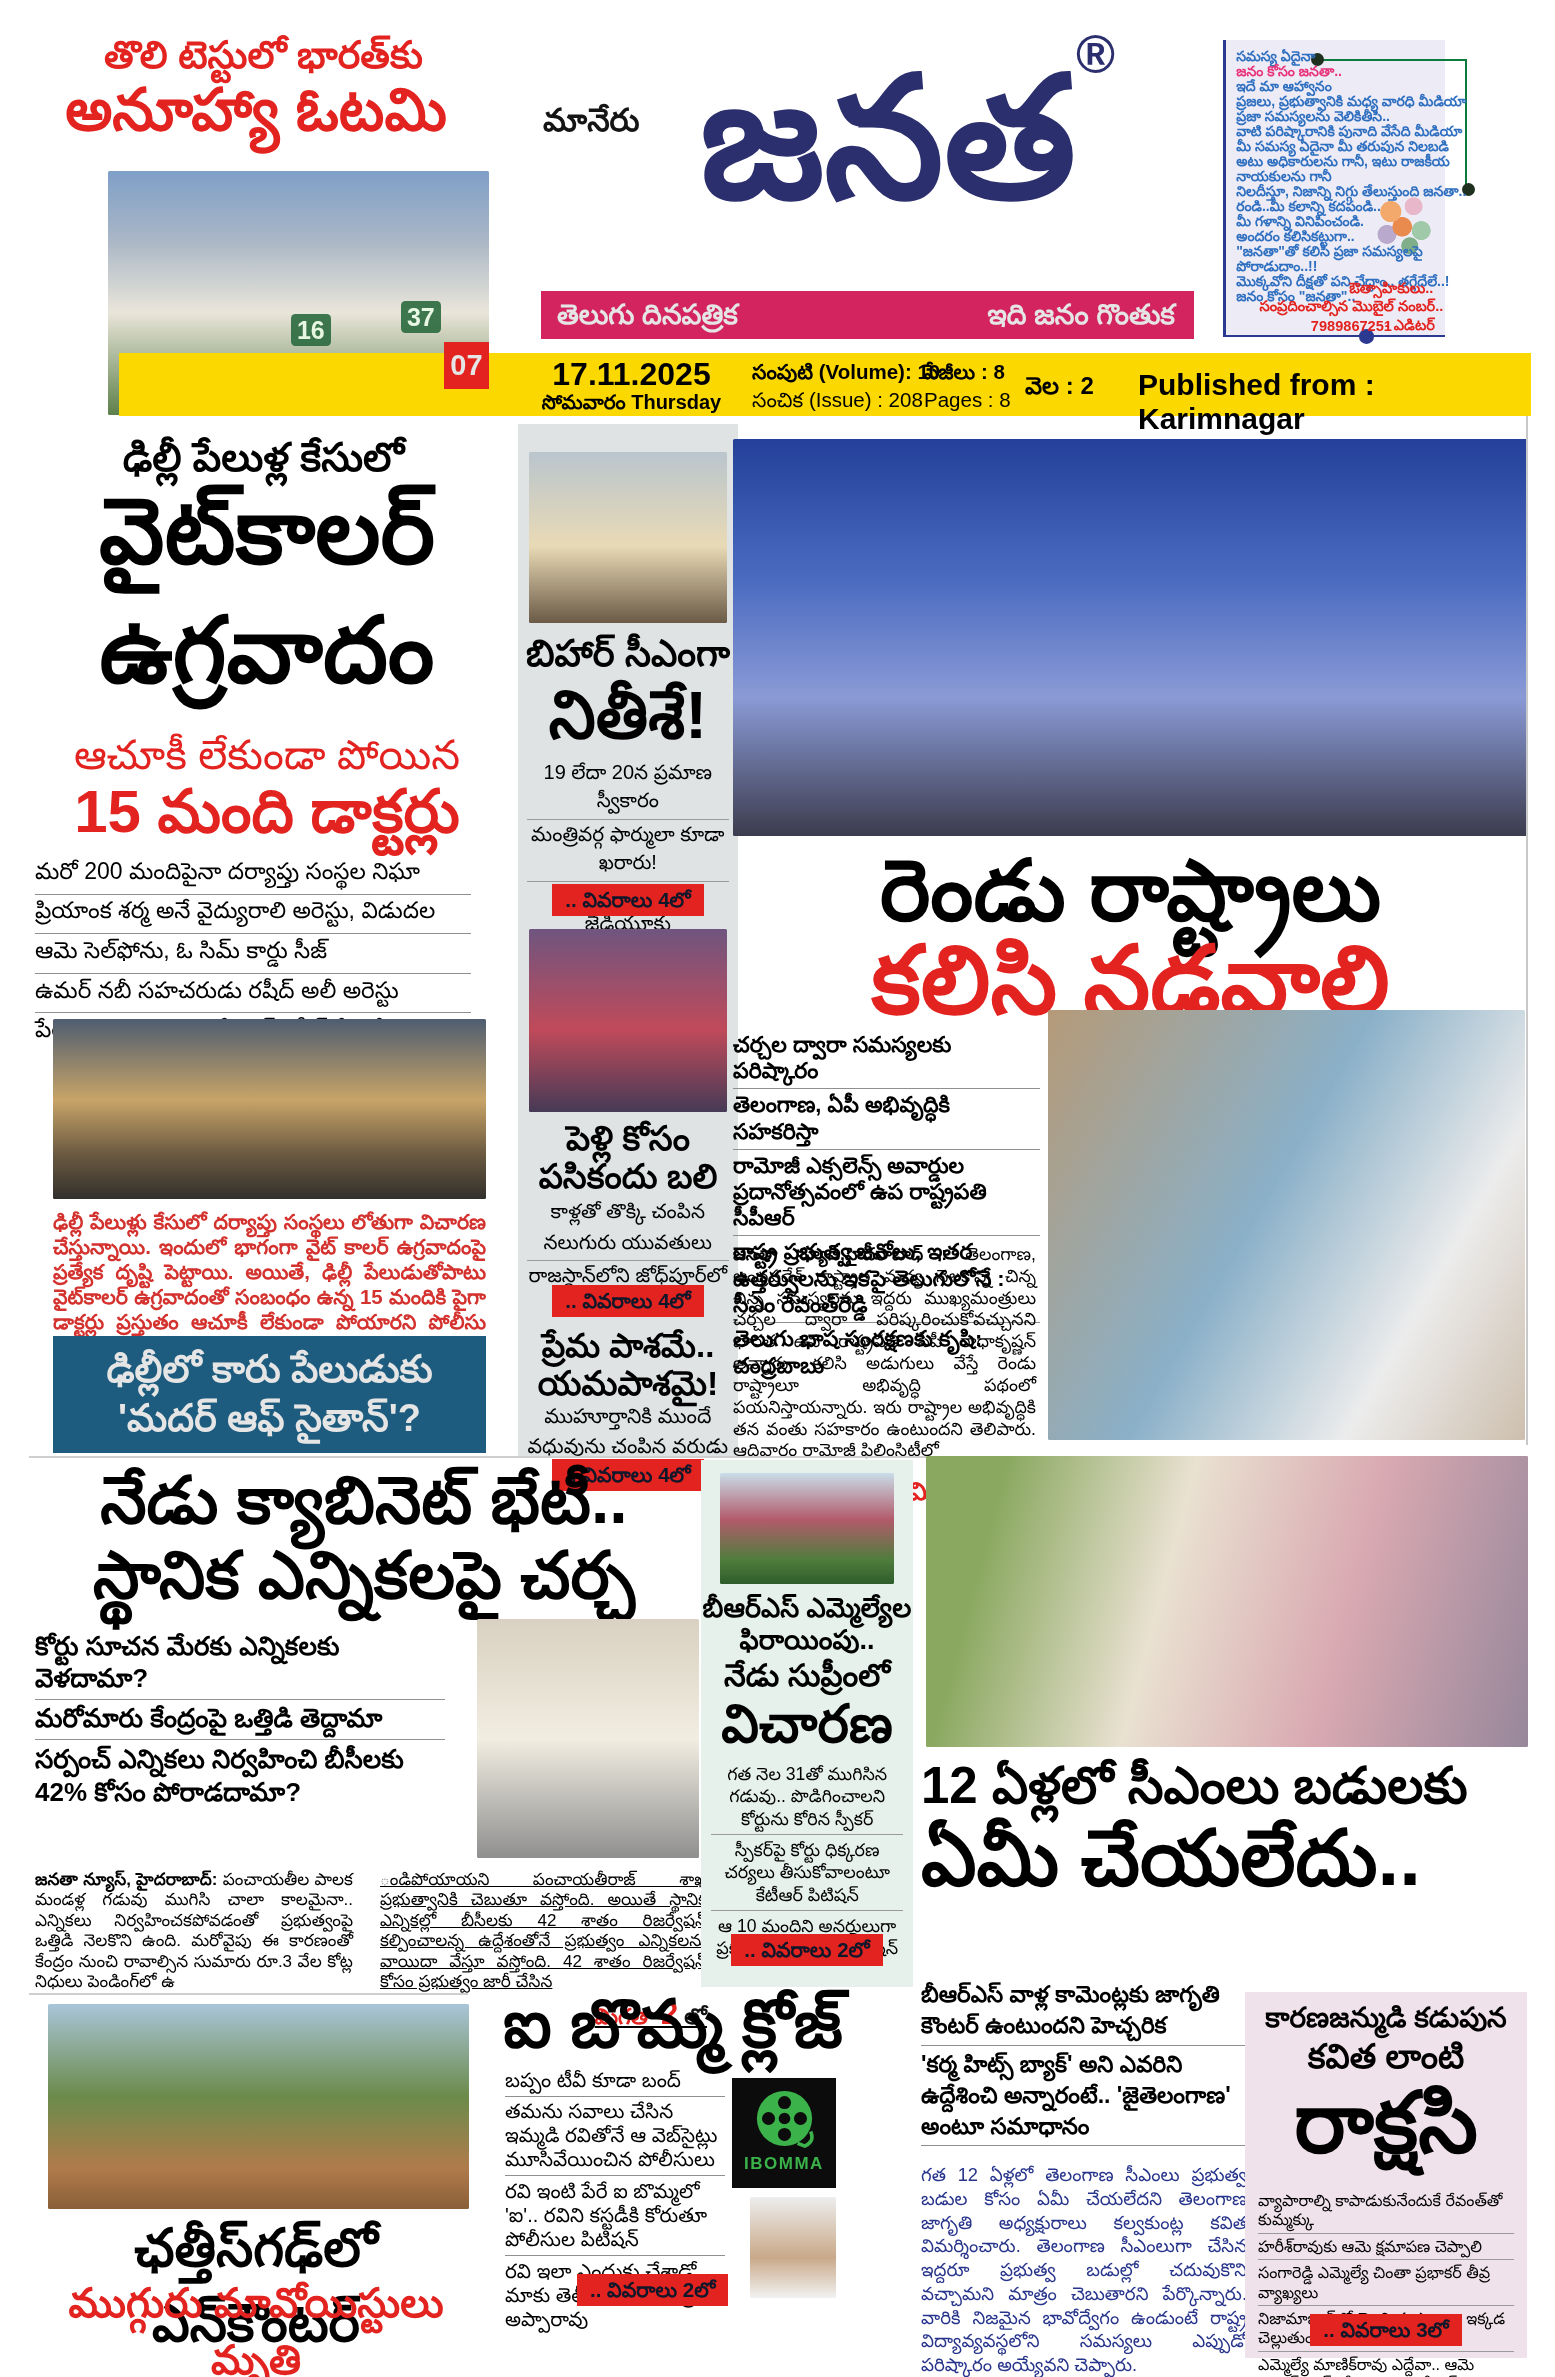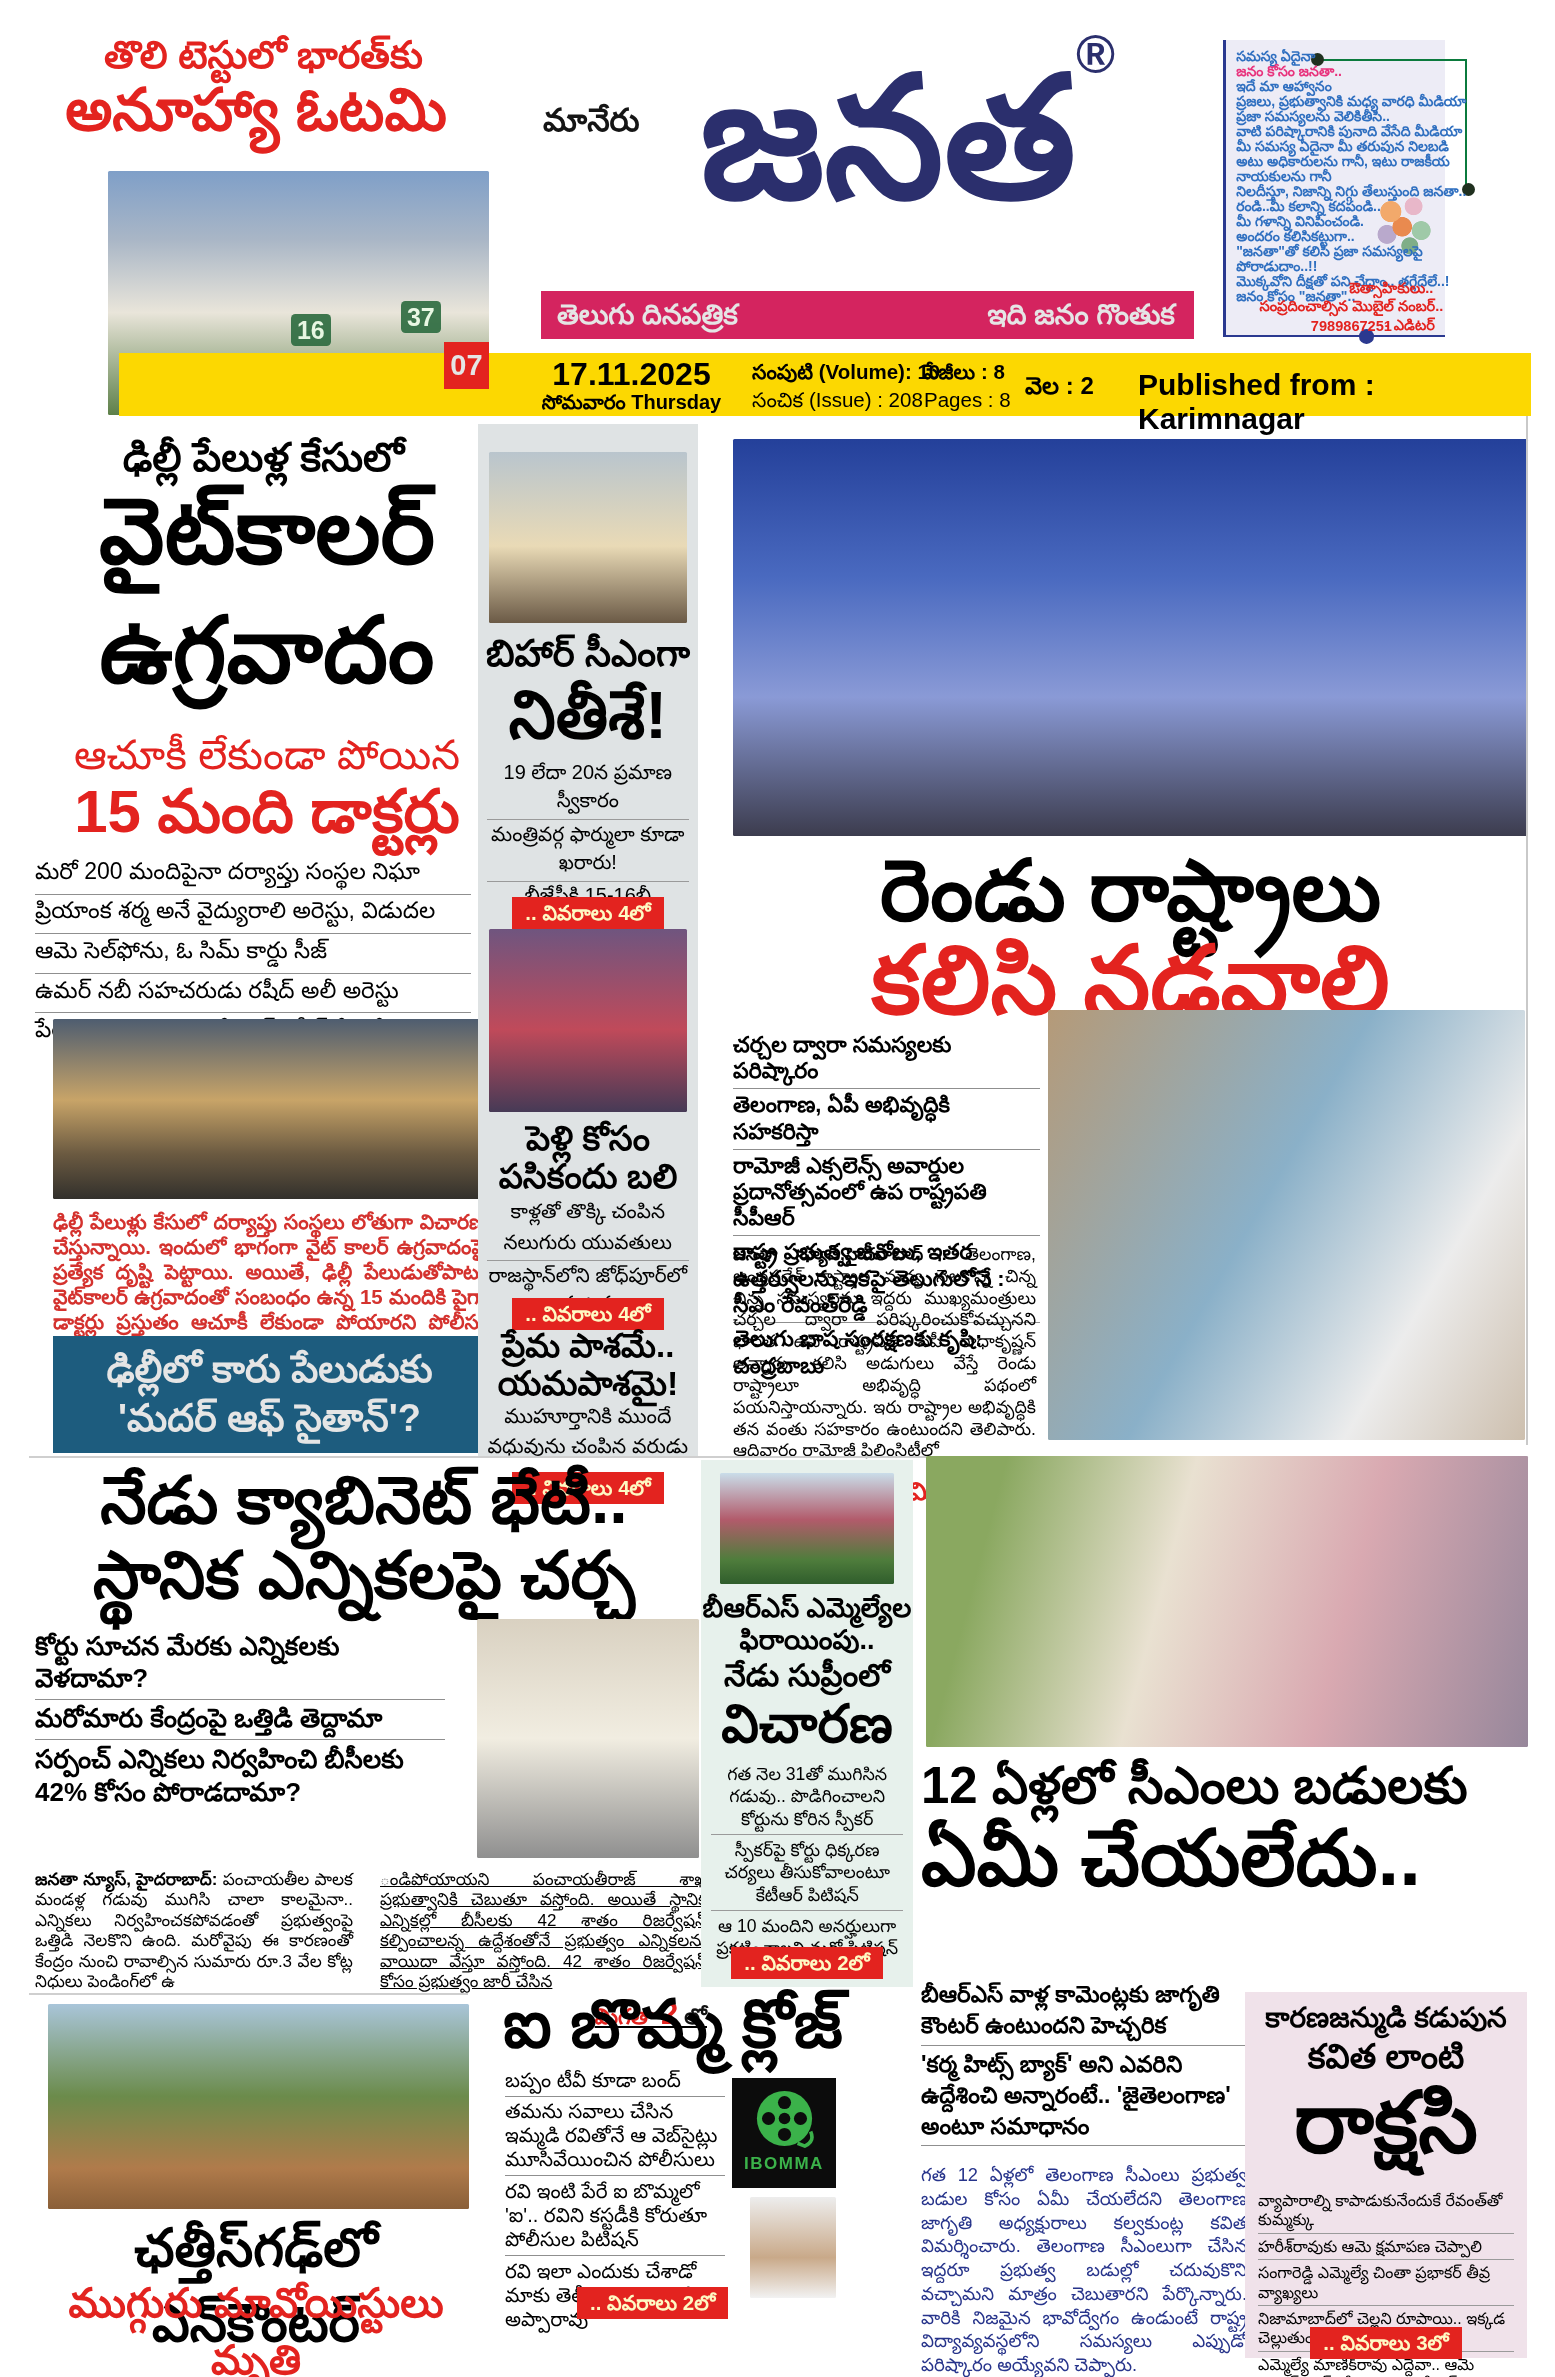--- a/index.html
+++ b/index.html
@@ -12,22 +12,22 @@
   body{background:#777;font-family:"Liberation Sans",sans-serif;}
   #page{position:relative;width:1556px;height:2377px;background:#fff;overflow:hidden;margin:0 auto;}
   .abs{position:absolute;}
   .b{font-weight:bold;}
   .c{text-align:center;}
   .r{text-align:right;}
   .j{text-align:justify;}
   .red{color:var(--red);}
   .white{color:#e5e5e5;}
   .ph{position:absolute;border-radius:1.5px;}
-  .btn{display:inline-block;background:var(--red);color:#fef9c3;font-weight:bold;
-       font-size:20.5px;line-height:1;padding:5.9px 13px;margin-top:13px;}
+  .btn{display:inline-block;background:var(--red);color:#0f172a;font-weight:bold;
+       font-size:20.5px;line-height:1;padding:5.9px 13px;}
   .sep{border-bottom:1.5px solid #9a9a9a;}
   .bullet{border-bottom:1.5px solid #8f8f8f;padding:2.9px 0 3.7px 0;}
   .vline{position:absolute;background:#c9c9c9;width:1.5px;}
   .hline{position:absolute;background:#cfcfcf;height:1.5px;}
   
   .ph-cricket{background:linear-gradient(180deg,#7f9fc8 0%,#a9b6c6 28%,#e9e5da 58%,#5d8049 100%);}
   .ph-blast{background:linear-gradient(180deg,#4e5d70 0%,#c8a468 45%,#6b5a41 75%,#32302c 100%);}
   .ph-nitish{background:linear-gradient(180deg,#b9c5cd 0%,#e9dab6 55%,#6b5a46 100%);}
   .ph-woman{background:linear-gradient(180deg,#6f557f 0%,#c04a5a 55%,#463a56 100%);}
   .ph-stage{background:linear-gradient(180deg,#24409a 0%,#4a6ac0 35%,#8a9ad6 65%,#3c3c4e 100%);}
@@ -124,21 +124,21 @@
     <div class="bullet" style="font-size:23px;">ఉమర్ నబీ సహచరుడు రషీద్ అలీ అరెస్టు</div>
     <div style="font-size:23px;padding:2.9px 0;">పేలిన ఐ20 కారు రిజిస్ట్రేషన్ రషీద్ పేరిటే</div>
   </div>
   <div class="ph ph-blast" style="left:53px;top:1019px;width:433px;height:180px;"></div>
   <div class="abs b j" style="left:53px;top:1209px;width:433px;font-size:20.5px;line-height:1.22;color:var(--capred);">ఢిల్లీ పేలుళ్లు కేసులో దర్యాప్తు సంస్థలు లోతుగా విచారణ చేస్తున్నాయి. ఇందులో భాగంగా వైట్ కాలర్ ఉగ్రవాదంపై ప్రత్యేక దృష్టి పెట్టాయి. అయితే, ఢిల్లీ పేలుడుతోపాటు వైట్‌కాలర్ ఉగ్రవాదంతో సంబంధం ఉన్న 15 మందికి పైగా డాక్టర్లు ప్రస్తుతం ఆచూకీ లేకుండా పోయారని పోలీసు వర్గాలు తెలిపాయి.</div>
   <div class="abs" style="left:53px;top:1336px;width:433px;height:117px;background:var(--teal);">
     <div class="b c white" style="font-size:38px;padding-top:8.8px;line-height:1.3;">ఢిల్లీలో కారు పేలుడుకు</div>
     <div class="b c white" style="font-size:38px;line-height:1.3;">'మదర్ ఆఫ్ సైతాన్'?</div>
   </div>
 
-  <div class="abs" style="left:478px;top:424px;width:220px;height:1033px;background:var(--gray);">
+  <div class="abs" style="left:518px;top:424px;width:220px;height:1033px;background:var(--gray);">
     <div class="ph ph-nitish" style="left:11px;top:28px;width:198px;height:171px;"></div>
     <div class="abs b c" style="left:0;top:209px;width:100%;font-size:37px;">బిహార్ సీఎంగా</div>
     <div class="abs b c" style="left:0;top:252px;width:100%;font-size:67px;">నితీశే!</div>
     <div class="abs c" style="left:8.8px;top:335px;width:202px;">
       <div class="sep" style="font-size:20px;padding:2.2px 0;">19 లేదా 20న ప్రమాణ స్వీకారం</div>
       <div class="sep" style="font-size:20px;padding:2.2px 0;">మంత్రివర్గ ఫార్ములా కూడా ఖరారు!</div>
       <div style="font-size:20px;padding:2.2px 0;">బీజేపీకి 15-16బీ జేడీయూకు</div>
       <div style="font-size:20px;padding:2.2px 0;">14 పదవులు</div>
     </div>
     <div class="abs c" style="left:0;top:460px;width:100%;">

